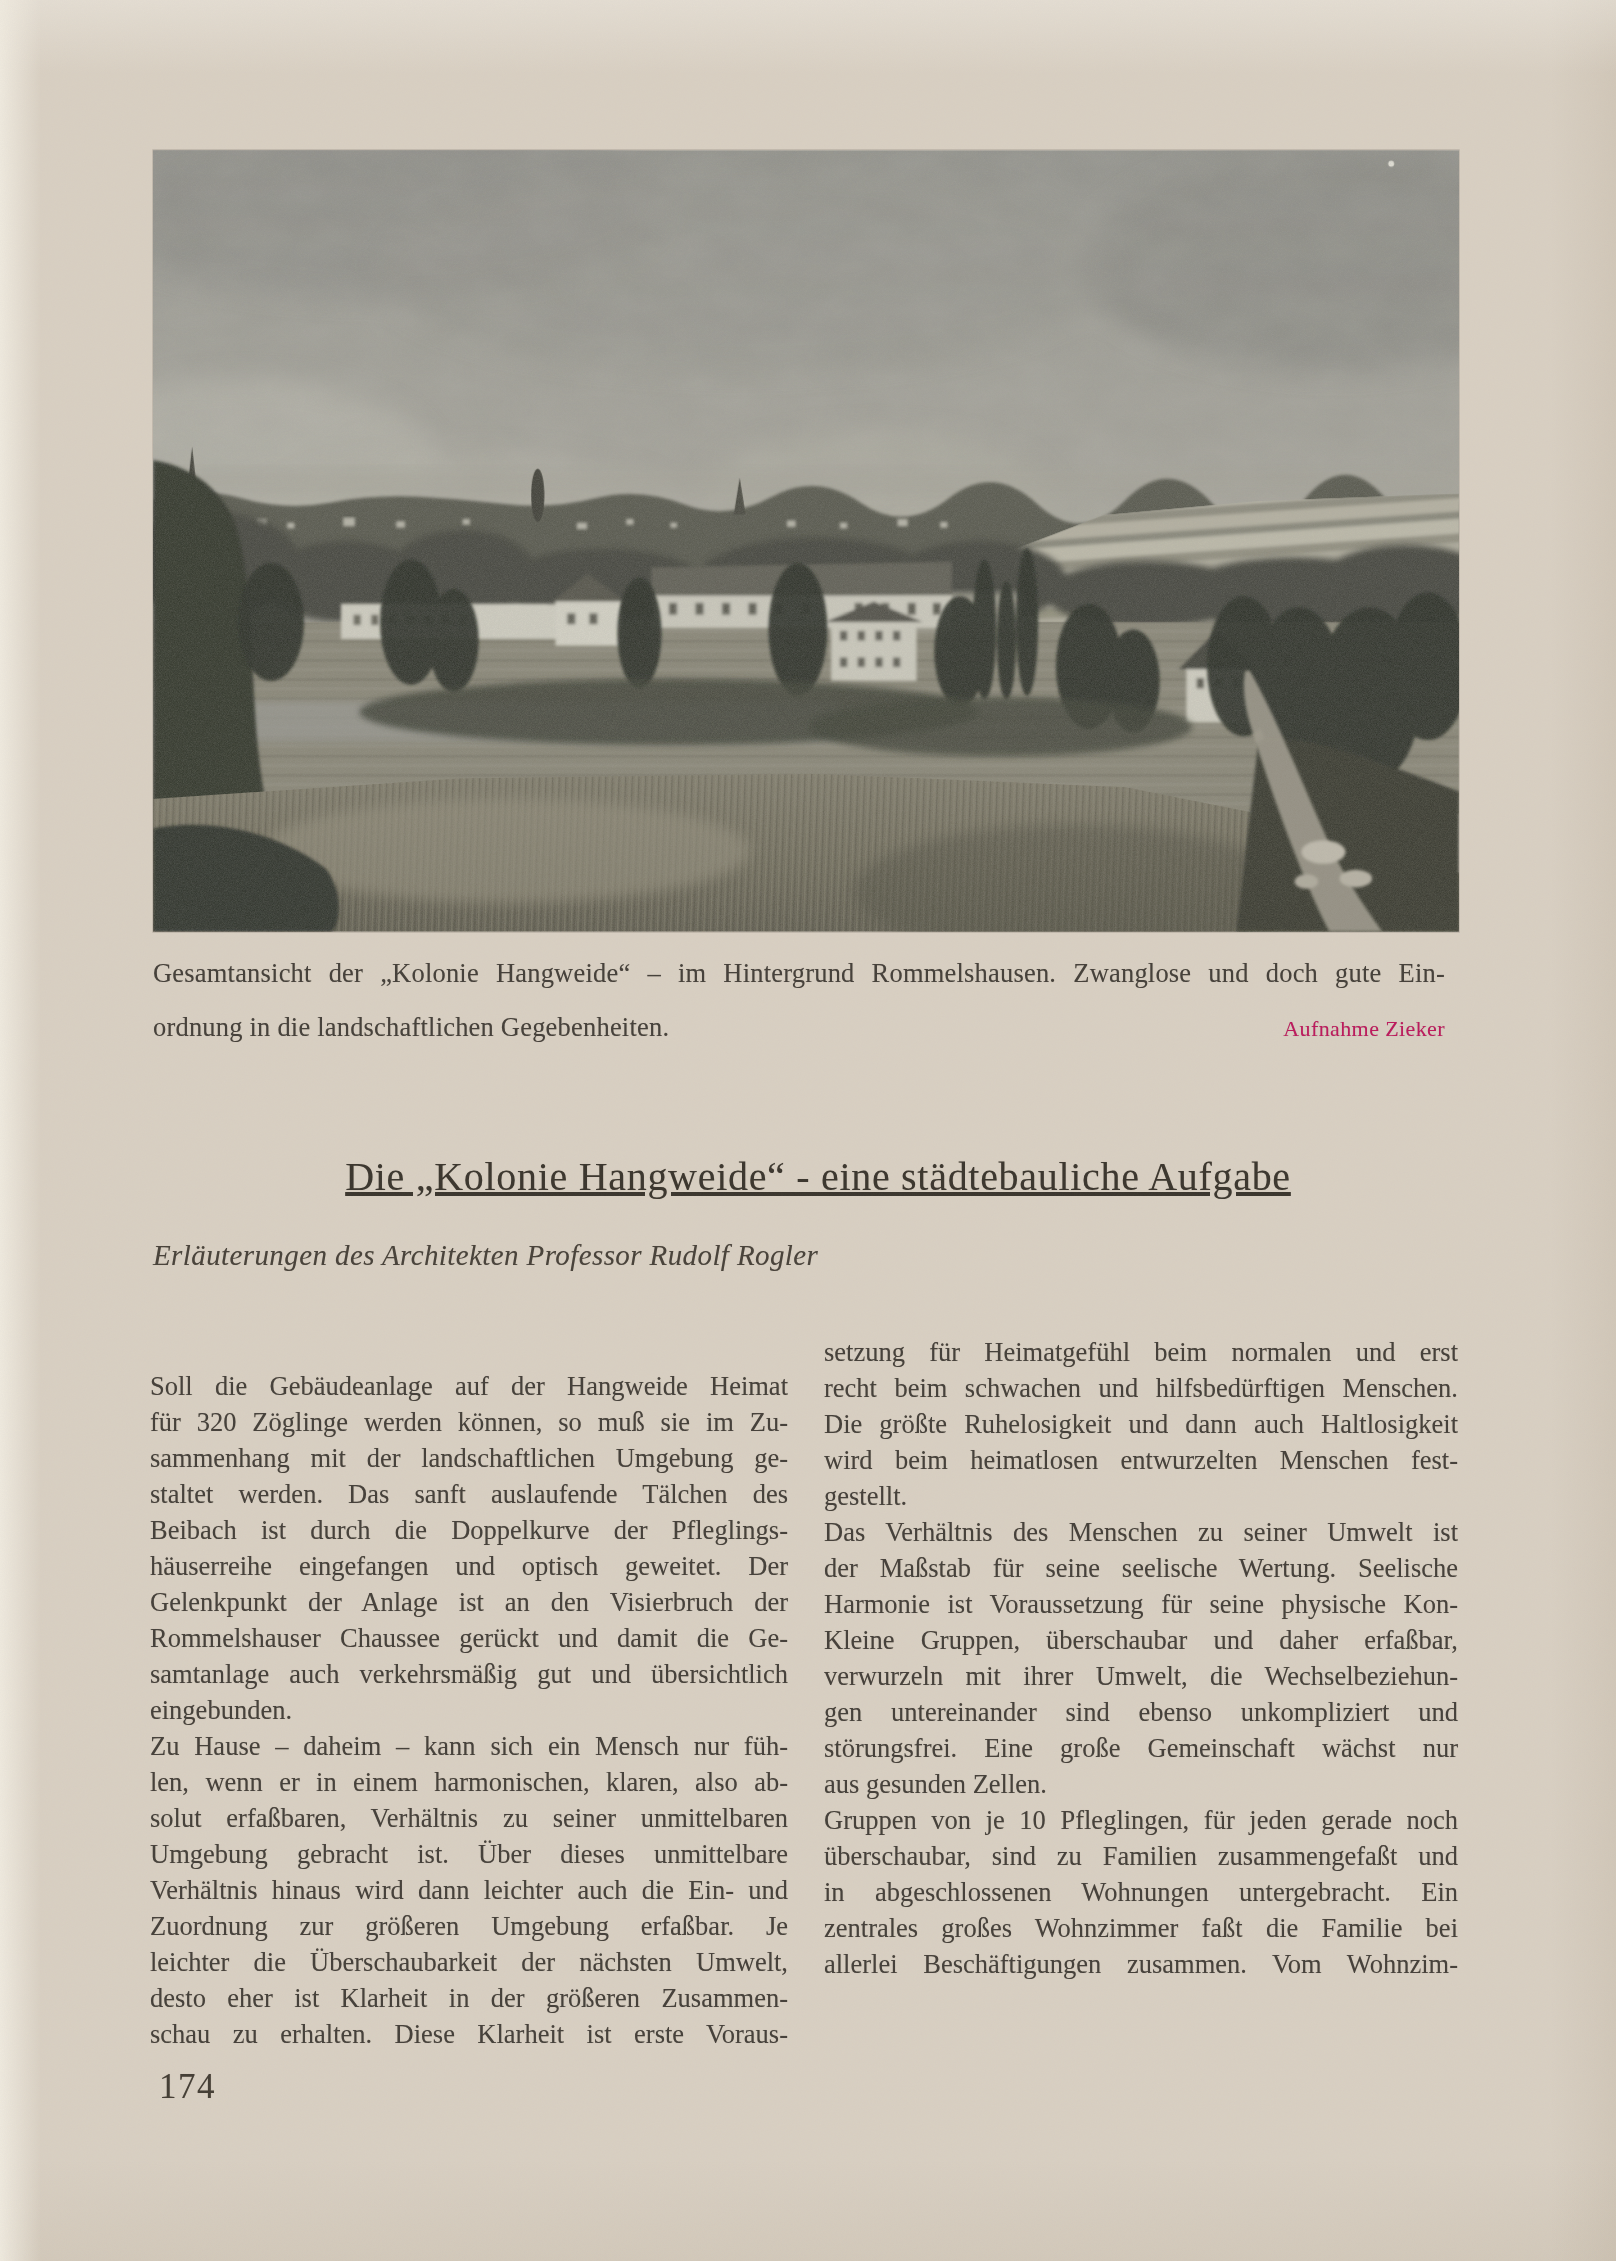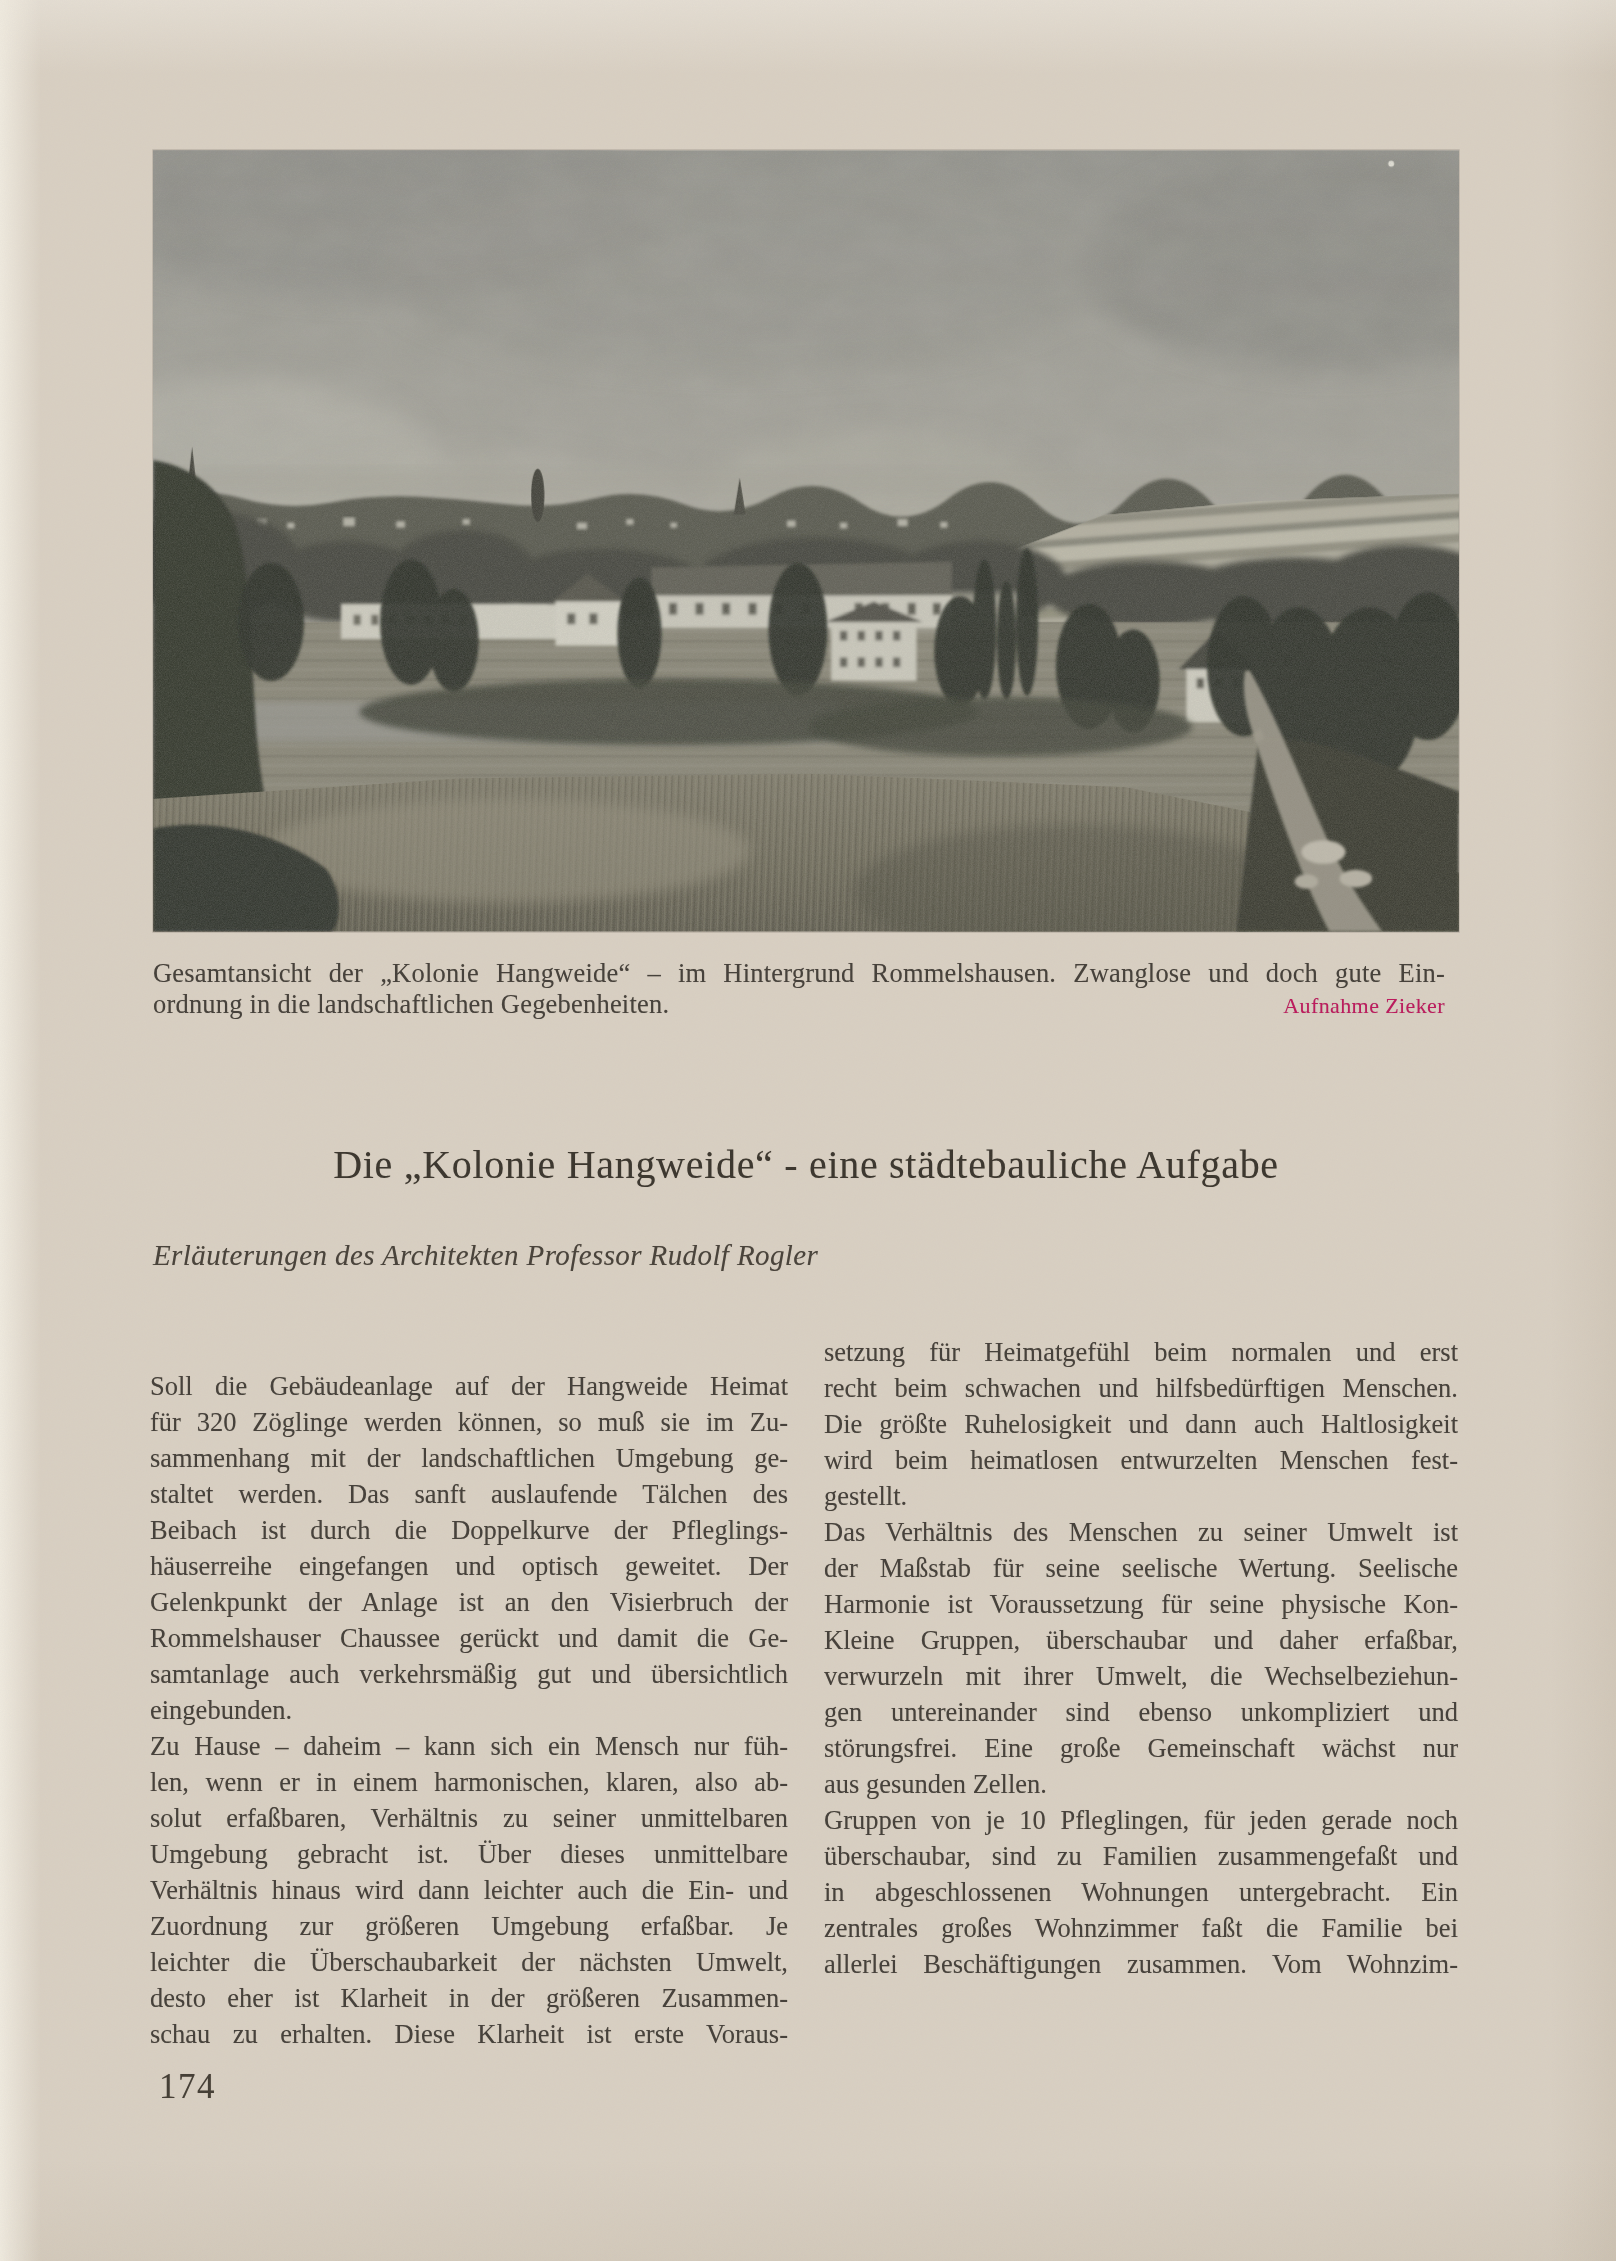--- a/index.html
+++ b/index.html
@@ -24,26 +24,27 @@
     box-shadow:0 0 0 0.7px rgba(90,85,75,.25);
     overflow:hidden;
   }
   .photo-figure svg{display:block;width:100%;height:100%;}
   .caption{
     position:absolute;left:153px;top:960px;width:1292px;
     font-size:26.5px;line-height:27px;color:var(--ink,#45403a);
     letter-spacing:0.2px;
   }
   .caption .cap1{text-align:justify;text-align-last:justify;}
-  .caption .cap2row{display:flex;justify-content:space-between;align-items:baseline;margin-top:4px;}
+  .caption .cap2row{display:flex;justify-content:space-between;align-items:baseline;margin-top:27px;}
   .caption .credit{font-size:22px;letter-spacing:0.4px;color:#be185d;text-align:center;}
   .title{
-    position:absolute;left:153px;top:1141px;width:1306px;margin:0;
+    position:absolute;left:153px;top:1141px;width:1306px;margin:12px;
     text-align:center;font-size:40px;font-weight:400;letter-spacing:0.7px;
     color:var(--ink_strong,#3b362e);
+    text-decoration:underline;
   }
   .subtitle{
     position:absolute;left:153px;top:1239px;width:1306px;
     text-align:left;font-size:29px;font-style:italic;letter-spacing:0.4px;
     color:#48423a;
   }
   .col{
     position:absolute;top:1334px;font-size:26.5px;line-height:36px;
     color:var(--ink,#45403a);
   }

